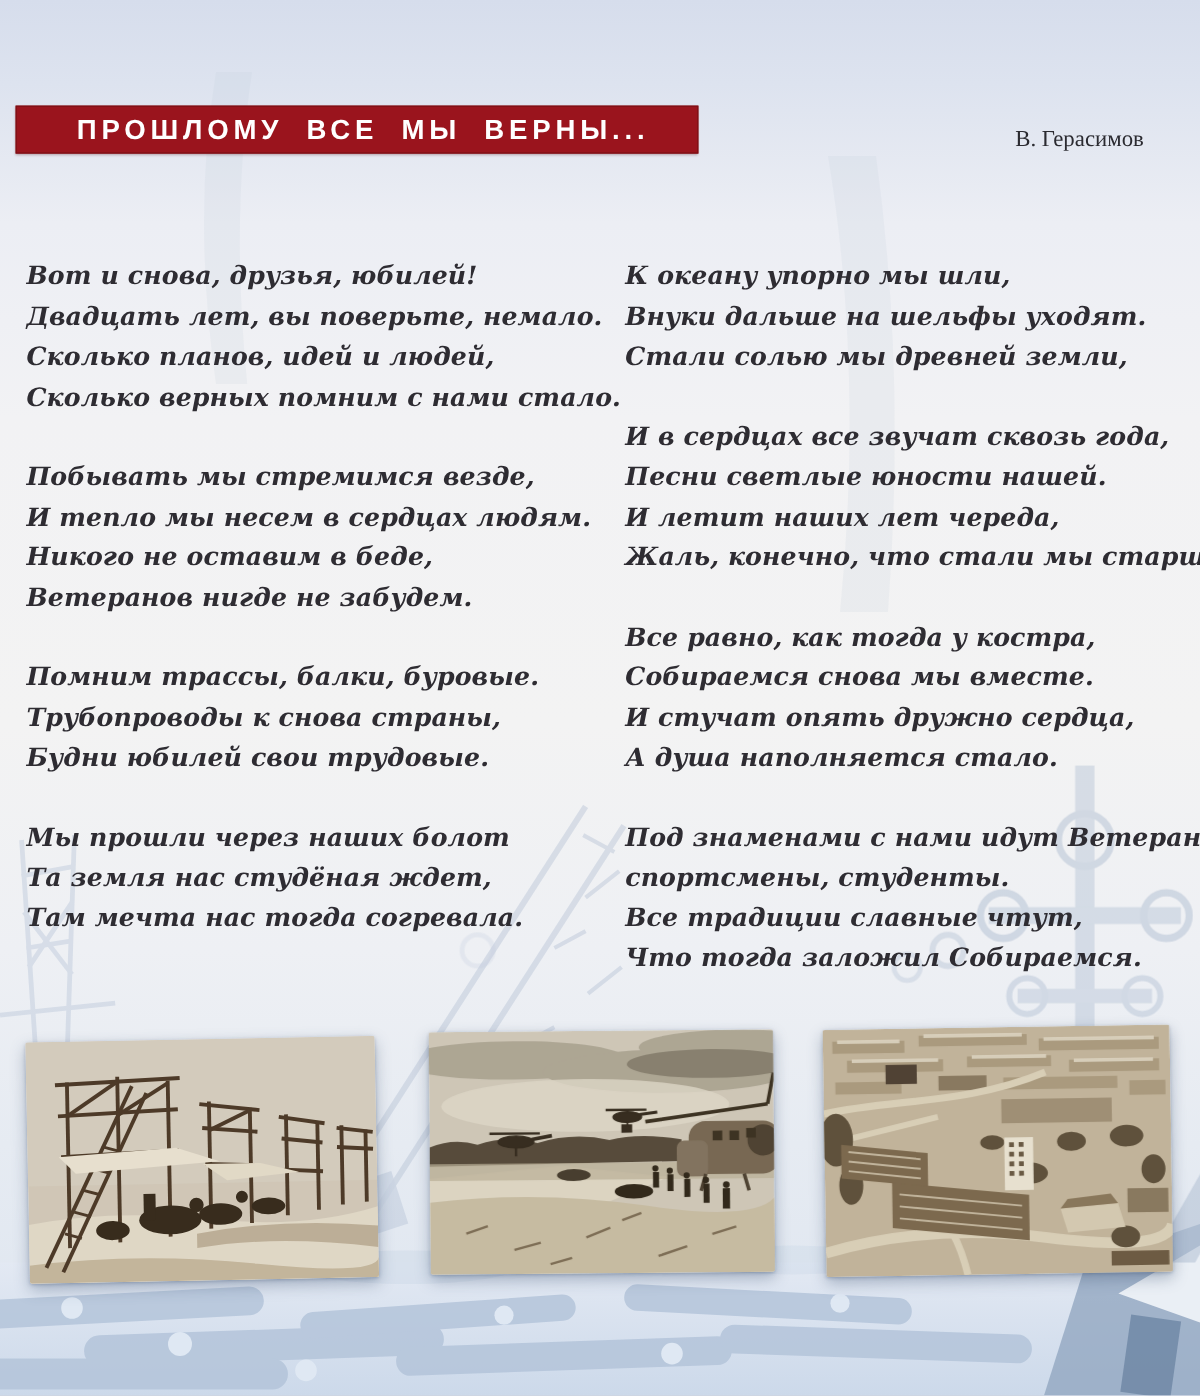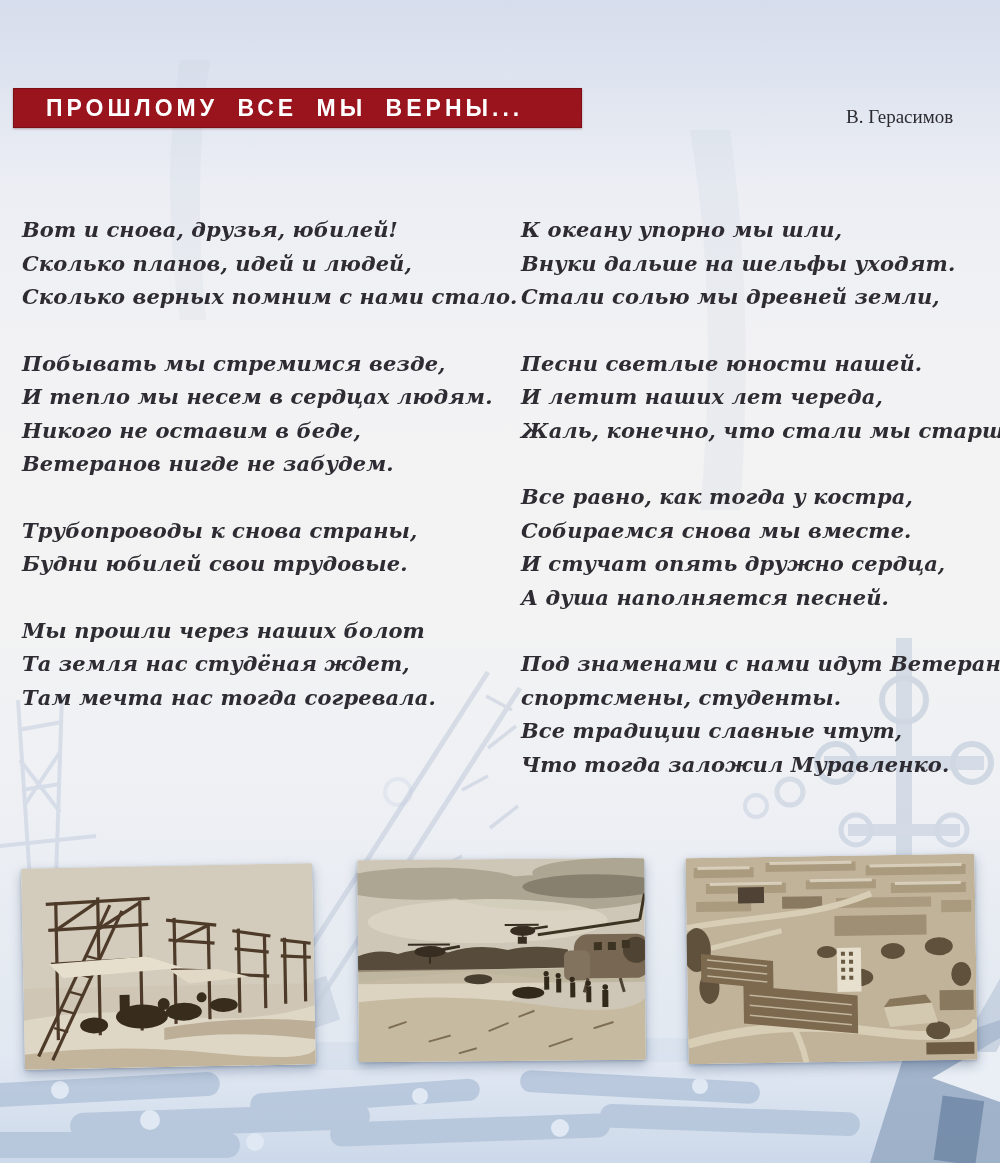--- a/index.html
+++ b/index.html
@@ -11,21 +11,21 @@
   }
   .wm{position:absolute;inset:0;pointer-events:none;}
 
   
   .banner{
     position:absolute;left:13px;top:88px;width:569px;height:40px;
     background:#9a141d;border:1px solid #7c0f16;box-sizing:border-box;
     display:flex;align-items:center;box-shadow:0 1px 2px rgba(80,20,25,.35);
   }
   .banner h1{
-    margin:0;padding-left:32px;color:#ffffff;
+    margin:0;padding-left:50px;color:#ffffff;
     font:700 23px/1 "Liberation Sans",sans-serif;
     letter-spacing:4px;word-spacing:9px;white-space:nowrap;
   }
   .author{
     position:absolute;left:846px;top:106px;
     font:400 19px/1.2 "Liberation Serif",serif;color:#2b2b31;
   }
 
   
   .poem{position:absolute;left:22px;top:193px;width:960px;display:flex;margin-top:20px;}
@@ -130,61 +130,64 @@
 
   <div class="banner">
     <h1>ПРОШЛОМУ ВСЕ МЫ ВЕРНЫ...</h1>
   </div>
   <div class="author">В. Герасимов</div>
 
   <div class="poem">
     <div class="poem-col left">
       <p class="stanza">
         <span class="pline">Вот и снова, друзья, юбилей!</span>
+        <span class="pline">Двадцать лет, вы поверьте, немало.</span>
         <span class="pline">Сколько планов, идей и людей,</span>
         <span class="pline">Сколько верных помним с нами стало.</span>
       </p>
       <p class="stanza">
         <span class="pline">Побывать мы стремимся везде,</span>
         <span class="pline">И тепло мы несем в сердцах людям.</span>
         <span class="pline">Никого не оставим в беде,</span>
         <span class="pline">Ветеранов нигде не забудем.</span>
       </p>
       <p class="stanza">
+        <span class="pline">Помним трассы, балки, буровые.</span>
         <span class="pline">Трубопроводы к снова страны,</span>
         <span class="pline">Будни юбилей свои трудовые.</span>
       </p>
       <p class="stanza">
         <span class="pline">Мы прошли через наших болот</span>
         <span class="pline">Та земля нас студёная ждет,</span>
         <span class="pline">Там мечта нас тогда согревала.</span>
       </p>
     </div>
     <div class="poem-col right">
       <p class="stanza">
         <span class="pline">К океану упорно мы шли,</span>
         <span class="pline">Внуки дальше на шельфы уходят.</span>
         <span class="pline">Стали солью мы древней земли,</span>
       </p>
       <p class="stanza">
+        <span class="pline">И в сердцах все звучат сквозь года,</span>
         <span class="pline">Песни светлые юности нашей.</span>
         <span class="pline">И летит наших лет череда,</span>
         <span class="pline">Жаль, конечно, что стали мы старше.</span>
       </p>
       <p class="stanza">
         <span class="pline">Все равно, как тогда у костра,</span>
         <span class="pline">Собираемся снова мы вместе.</span>
         <span class="pline">И стучат опять дружно сердца,</span>
-        <span class="pline">А душа наполняется песней.</span>
+        <span class="pline">А душа наполняется стало.</span>
       </p>
       <p class="stanza">
         <span class="pline">Под знаменами с нами идут Ветераны,</span>
         <span class="pline">спортсмены, студенты.</span>
         <span class="pline">Все традиции славные чтут,</span>
-        <span class="pline">Что тогда заложил Муравленко.</span>
+        <span class="pline">Что тогда заложил Собираемся.</span>
       </p>
     </div>
   </div>
 
   <figure class="photo photo-1" role="img" style="margin:0" aria-label="Металлические эстакады нефтепромысла в снегу">
     <svg viewBox="0 0 291 201" preserveAspectRatio="none">
       <rect width="291" height="201" fill="#d9d0c1"></rect>
       <rect width="291" height="120" fill="#ddd5c7"></rect>
       <path d="M0,152 Q70,140 150,150 T291,142 L291,201 L0,201Z" fill="#eae2d1"></path>
       <path d="M140,162 Q210,150 291,158 L291,176 Q205,164 140,174Z" fill="#b7a78d" opacity=".75"></path>

